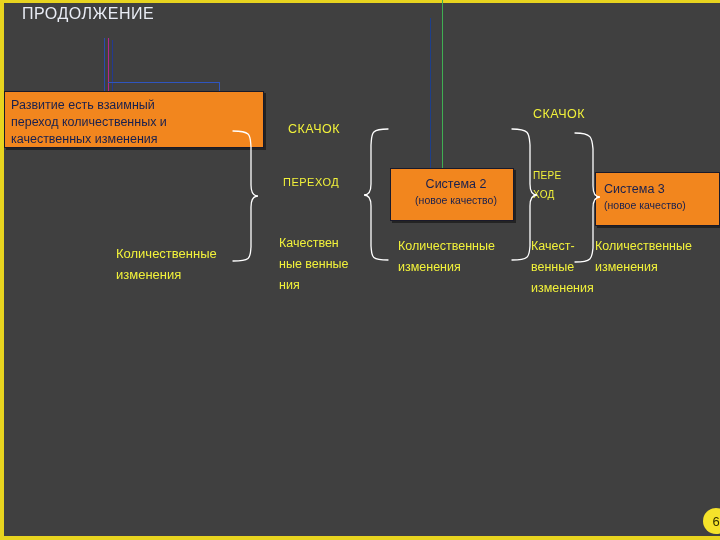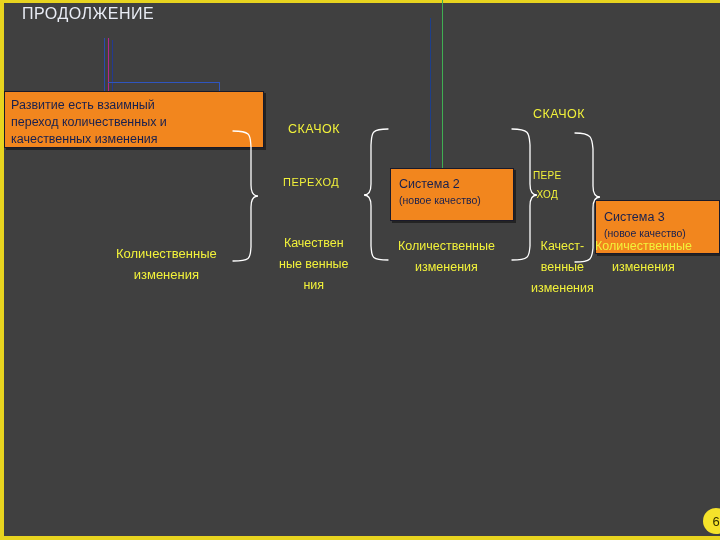--- a/index.html
+++ b/index.html
@@ -69,37 +69,36 @@
     padding: 6px 0 0 0;
     text-align: center;
     font-size: 12.5px;
     line-height: 16px;
   }
   #box-sys2 {
     left: 390px; top: 168px; width: 124px; height: 53px;
     padding: 7px 0 0 8px;
     font-size: 12.5px;
     line-height: 16px;
+    text-align: center;
   }
   #box-sys2 .sub { font-size: 10.5px; }
   #box-sys3 {
     left: 595px; top: 172px; width: 125px; height: 54px;
     padding: 8px 0 0 8px;
     font-size: 12.5px;
     line-height: 16px;
-    margin-top: 28px;
   }
   #box-sys3 .sub { font-size: 10.5px; }
 
   
   .ylabel {
     position: absolute;
     color: #f2f23a;
     white-space: pre-line;
-    text-align: center;
   }
   #lbl-skachok1 { left: 288px; top: 122px; font-size: 12.5px; letter-spacing: .5px; }
   #lbl-skachok2 { left: 533px; top: 107px; font-size: 12.5px; letter-spacing: .5px; }
   #lbl-perehod1 { left: 283px; top: 176px; font-size: 11px; letter-spacing: .5px; }
   #lbl-perehod2 { left: 533px; top: 166px; font-size: 10px; line-height: 19px; letter-spacing: .3px; }
 
   #lbl-kol1 { left: 116px; top: 243px; font-size: 13px; line-height: 21px; }
   #lbl-kach1 { left: 279px; top: 233px; font-size: 12.5px; line-height: 21px; }
   #lbl-kol2 { left: 398px; top: 236px; font-size: 12.5px; line-height: 21px; }
   #lbl-kach2 { left: 531px; top: 236px; font-size: 12.5px; line-height: 21px; }

